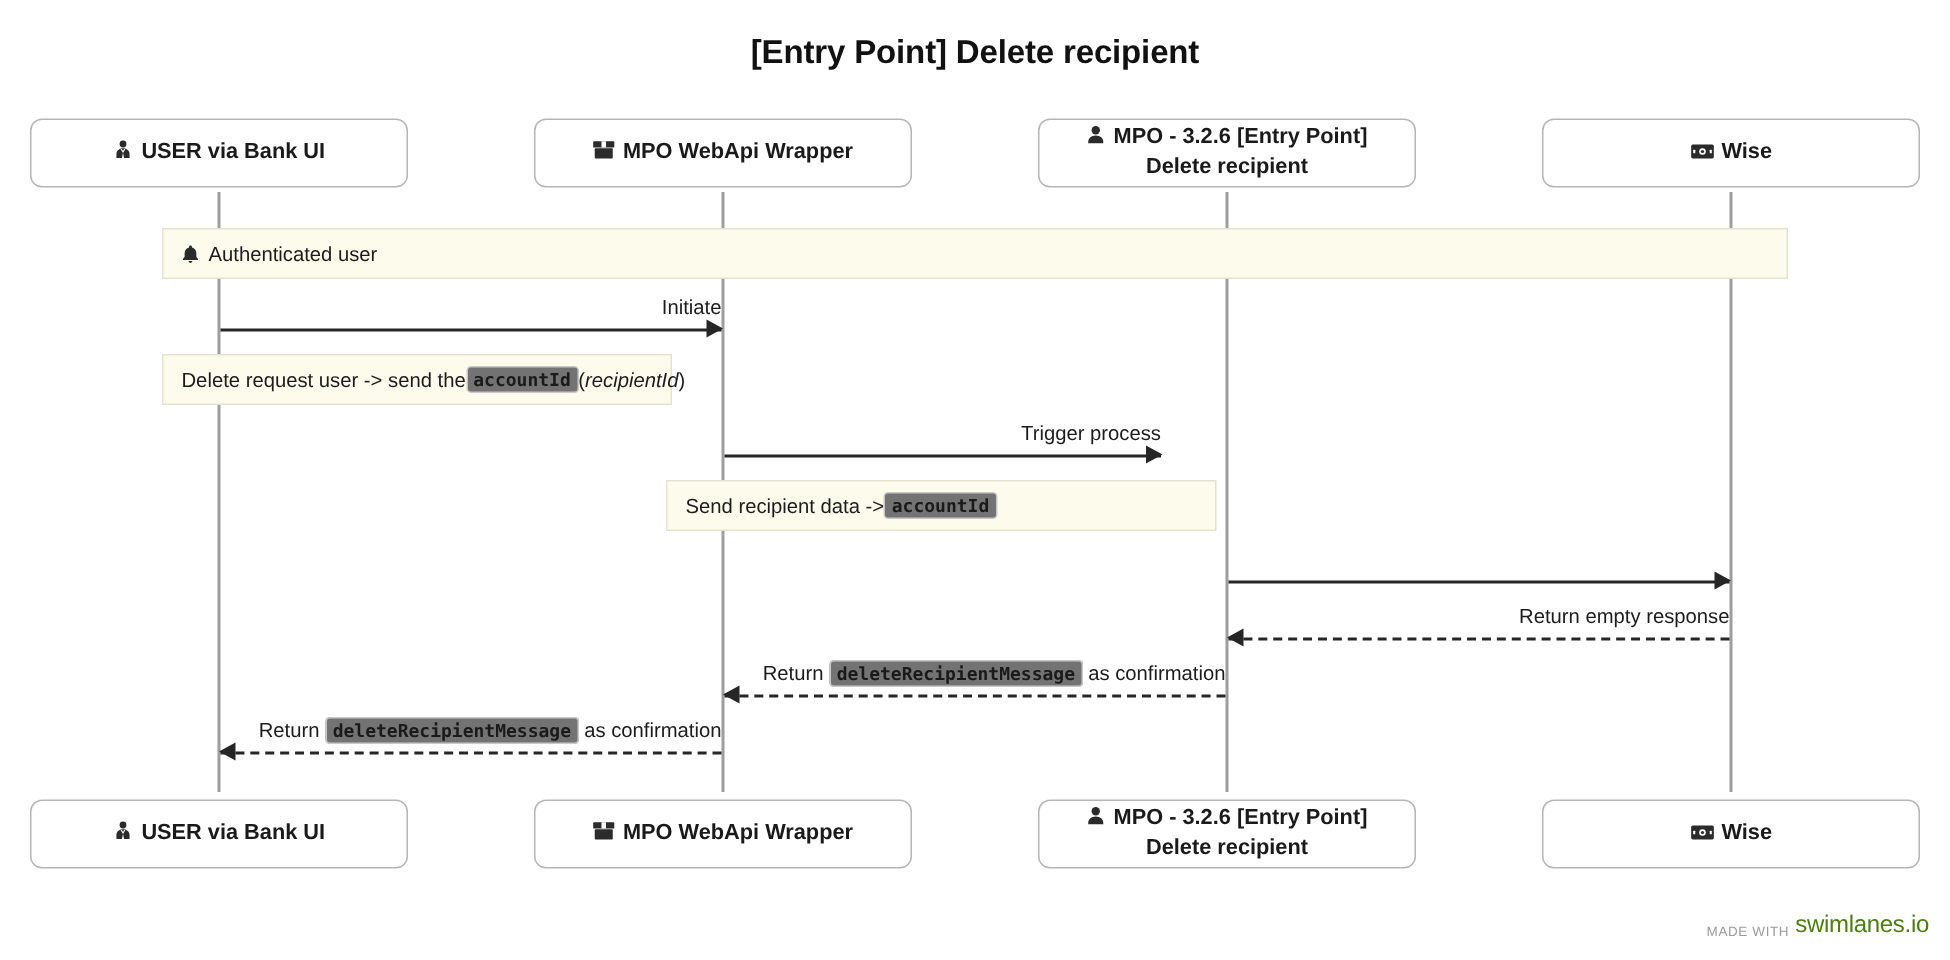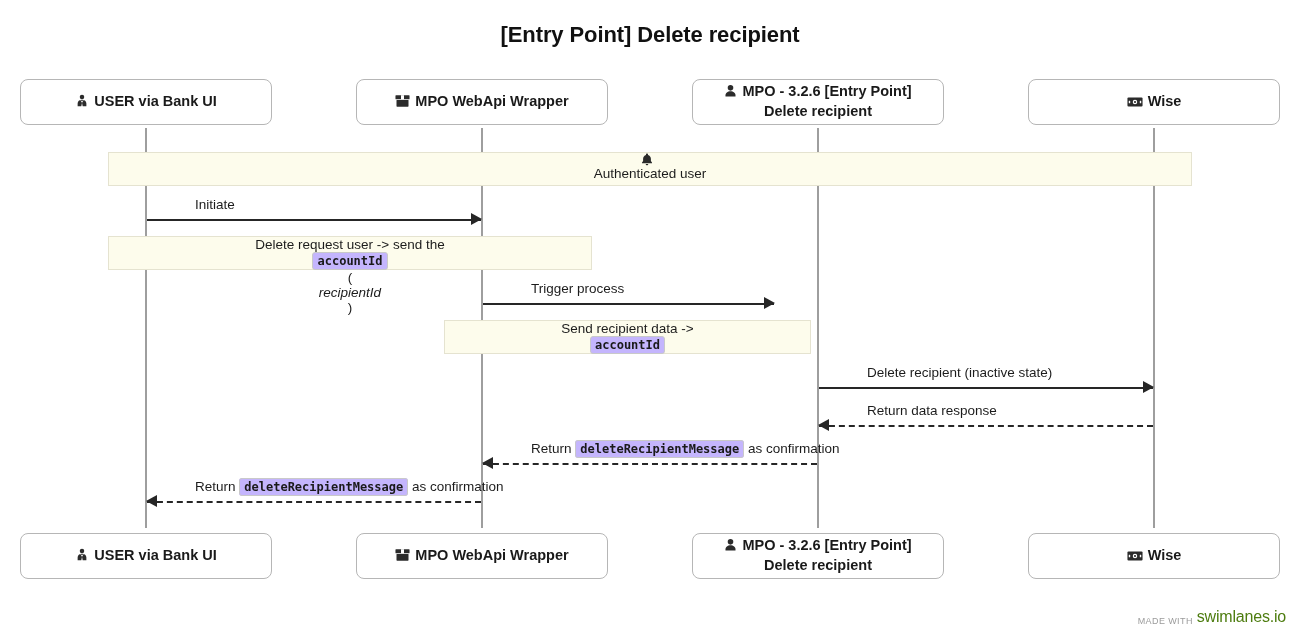--- a/index.html
+++ b/index.html
@@ -73,59 +73,57 @@
     position: absolute;
     box-sizing: border-box;
     background: #fdfcec;
     border: 1px solid #e5e3d0;
     display: flex;
     align-items: center;
     font-size: 13.5px;
     color: #1c1c1c;
     padding: 0 12px;
     white-space: nowrap;
-    flex-direction: column;
   }
   .note .bell {
     display: inline-block;
     margin-right: 6px;
     vertical-align: -2px;
   }
   .note .bell svg { display: block; }
 
   
   code, .code {
     font-family: "DejaVu Sans Mono", "Liberation Mono", monospace;
     font-size: 12px;
     font-weight: bold;
-    background: #c4b5fd;
+    background: #737373;
     border: 1px solid #c9c9c9;
     border-radius: 3px;
     padding: 1px 4px;
     color: #1a1a1a;
     white-space: nowrap;
   }
   .ital { font-style: italic; text-align: right; }
 
   
   .msg {
     position: absolute;
     height: 34px;
   }
   .msg .msg-label {
     position: absolute;
     left: 0;
     right: 0;
     top: 0;
-    text-align: left;
+    text-align: right;
     font-size: 13.5px;
     color: #1c1c1c;
     white-space: nowrap;
     line-height: 17px;
-    margin-left: 48px;
   }
   .msg .msg-line {
     position: absolute;
     left: 0;
     right: 0;
     top: 23px;
     height: 0;
     border-top: 2px solid #262626;
   }
   .msg.dashed .msg-line {
@@ -242,47 +240,46 @@
     </span>
       <span>Authenticated user</span>
   </div>
 
   <div class="msg to-right" style="left:147px; top:196px; width:334px;">
     <div class="msg-label">Initiate</div>
     <div class="msg-line"></div>
     <div class="arrow-head"></div>
   </div>
 
-  <div class="note" style="left:108px; top:236px; width:484px; height:34px;">
+  <div class="note" style="left:108px; top:236px; width:340px; height:34px;">
     <span>Delete request user -&gt; send the </span>
       <code>accountId</code>
       <span> ( </span>
       <span class="ital">recipientId</span>
       <span> )</span>
   </div>
 
   <div class="msg to-right" style="left:483px; top:280px; width:291px;">
     <div class="msg-label">Trigger process</div>
     <div class="msg-line"></div>
     <div class="arrow-head"></div>
   </div>
 
   <div class="note" style="left:444px; top:320px; width:367px; height:34px;">
     <span>Send recipient data -&gt; </span>
       <code>accountId</code>
   </div>
 
   <div class="msg to-right" style="left:819px; top:364px; width:334px;">
-    <div class="msg-label">Delete recipient (inactive state)</div>
     <div class="msg-line"></div>
     <div class="arrow-head"></div>
   </div>
 
   <div class="msg to-left dashed" style="left:819px; top:402px; width:334px;">
-    <div class="msg-label">Return data response</div>
+    <div class="msg-label">Return empty response</div>
     <div class="msg-line"></div>
     <div class="arrow-head"></div>
   </div>
 
   <div class="msg to-left dashed" style="left:483px; top:440px; width:334px;">
     <div class="msg-label">
       <span>Return </span><code>deleteRecipientMessage</code><span> as confirmation</span>
     </div>
     <div class="msg-line"></div>
     <div class="arrow-head"></div>

